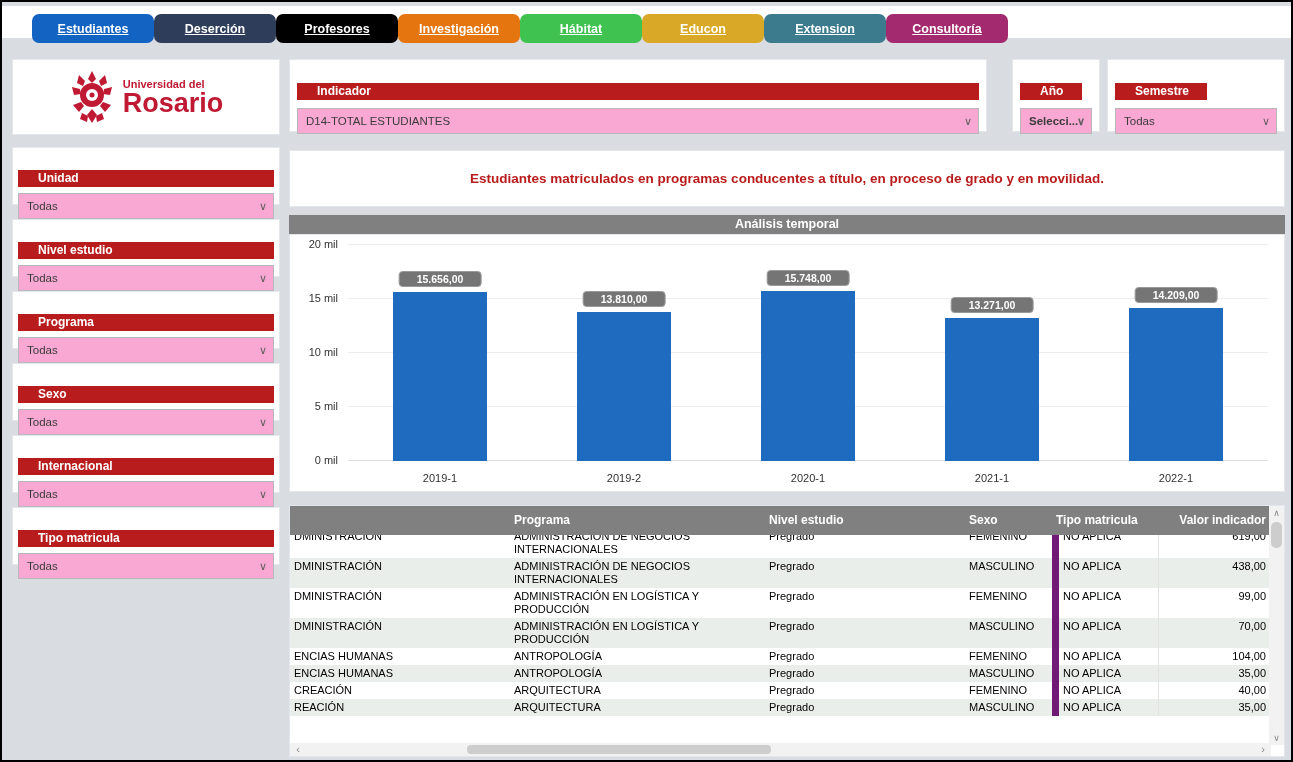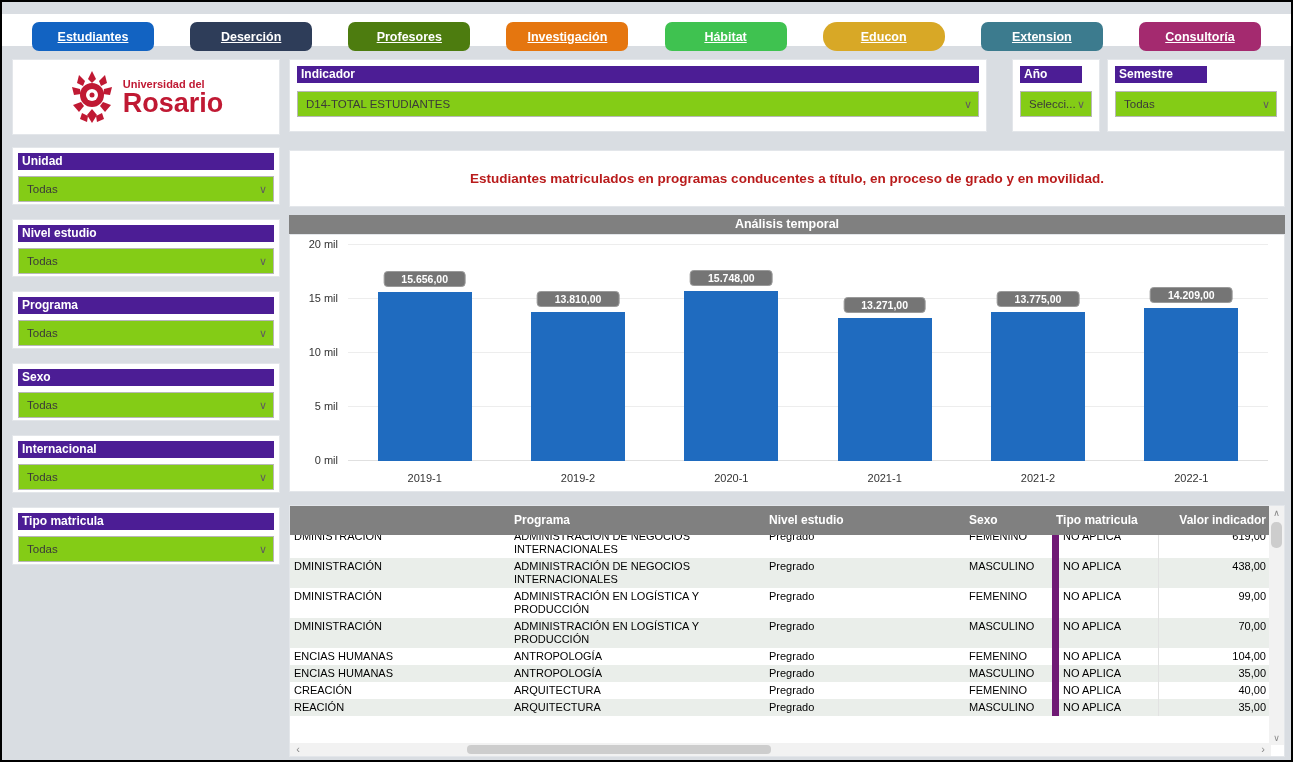--- a/index.html
+++ b/index.html
@@ -1,46 +1,46 @@
 <!DOCTYPE html>
 <html><head>
 <meta charset="utf-8">
 <style>
   * { margin:0; padding:0; box-sizing:border-box; }
   html,body { width:1293px; height:762px; font-family:"Liberation Sans", sans-serif; background:#fff; }
   #frame { position:relative; width:1293px; height:762px; border:2px solid #000; background:#d9dde2; overflow:hidden; }
 
   
-  #topnav { position:absolute; left:0; top:12px; width:100%; height:32px; background:#fff;
-            display:flex; align-items:flex-start; justify-content:space-between; padding:8px 30px 0 30px; }
+  #topnav { position:absolute; left:0; top:4px; width:100%; height:32px; background:#fff;
+            display:flex; align-items:flex-start; padding:8px 30px 0 30px; }
   .navbtn { width:122px; height:29px; border:none; border-radius:7px; color:#fff; font-weight:bold;
             font-size:12.5px; text-decoration:underline; cursor:pointer; font-family:"Liberation Sans",sans-serif; }
 
   
   .card { position:absolute; background:#fff; border:1px solid #e3e6ea; }
-  .graybar { background:#4c1d95; color:#fff; font-weight:bold; font-size:12px; line-height:17px;
-             height:17px; padding-left:4px; overflow:hidden; }
-  .dropdown { position:relative; height:26px; border:1px solid #b8b8b8; background:#84cc16;
+  .graybar { background:#b91c1c; color:#fff; font-weight:bold; font-size:12px; line-height:17px;
+             height:17px; padding-left:20px; overflow:hidden;margin-top:17px; }
+  .dropdown { position:relative; height:26px; border:1px solid #b8b8b8; background:#f9a8d4;
               font-size:11.5px; color:#3b3a39; line-height:24px; padding:0 22px 0 8px; cursor:pointer;
               white-space:nowrap; overflow:hidden; }
   .dropdown .chev { position:absolute; right:6px; top:0; color:#605e5c; font-size:11px; }
 
   
   #logo-card { left:10px; top:57px; width:268px; height:76px; display:flex; align-items:center; justify-content:center; gap:8px; }
   #logo-text .l1 { font-size:11px; font-weight:bold; }
   #logo-text .l2 { font-size:27px; font-weight:bold; line-height:26px; }
   .filter-card { left:10px; width:268px; height:58px; padding:5px 5px 0 5px; }
   .filter-card .dropdown { margin-top:6px; }
 
   
   #indicador-card { left:287px; top:57px; width:698px; height:73px; padding:6px 7px 0 7px; }
   #indicador-card .dropdown { margin-top:8px; }
   #ano-card { left:1010px; top:57px; width:88px; height:73px; padding:6px 7px 0 7px; }
   #ano-card .graybar { width:62px; }
-  #ano-card .dropdown { margin-top:8px; padding-right:1px; }
+  #ano-card .dropdown { margin-top:8px; padding-right:1px;font-weight:bold; }
   #semestre-card { left:1105px; top:57px; width:178px; height:73px; padding:6px 7px 0 7px; }
   #semestre-card .graybar { width:92px; }
   #semestre-card .dropdown { margin-top:8px; }
 
   
   #desc-card { left:287px; top:148px; width:996px; height:57px; display:flex; align-items:center; justify-content:center; }
   #desc-card div { font-size:13.5px; font-weight:bold; color:#b91c1c; text-align:center; }
 
   
   #chart-title { position:absolute; left:287px; top:213px; width:996px; height:19px; background:#808080;
@@ -81,24 +81,24 @@
   #hthumb { position:absolute; top:2px; left:18%; width:31%; height:9px; background:#cdcdcd; border-radius:4px; cursor:pointer; }
 </style>
 </head>
 <body>
 
 <div id="frame">
 
   <nav id="topnav">
       <button class="navbtn" style="background: rgb(18, 99, 194);">Estudiantes</button>
       <button class="navbtn" style="background: rgb(46, 61, 89);">Deserción</button>
-      <button class="navbtn" style="background: #4d7c0f;">Profesores</button>
+      <button class="navbtn" style="background: #000000;">Profesores</button>
       <button class="navbtn" style="background: rgb(229, 118, 15);">Investigación</button>
       <button class="navbtn" style="background: rgb(63, 194, 80);">Hábitat</button>
-      <button class="navbtn" style="background: rgb(216, 168, 38); border-radius: 14px;">Educon</button>
+      <button class="navbtn" style="background: rgb(216, 168, 38);">Educon</button>
       <button class="navbtn" style="background: rgb(60, 123, 142);">Extension</button>
       <button class="navbtn" style="background: rgb(164, 42, 111);">Consultoría</button>
     </nav>
 
   <div class="card" id="logo-card">
     <svg width="46" height="56" viewBox="0 0 46 56">
       <g fill="#c01933">
         <circle cx="23" cy="26" r="12"></circle>
         <circle cx="23" cy="26" r="6" fill="#fff"></circle>
         <circle cx="23" cy="26" r="2.5"></circle>
@@ -208,25 +208,20 @@
             <div class="bar" style="height: 170.078px; background: rgb(31, 107, 191);"></div>
             <div class="pill" style="bottom: 205.078px; background: rgb(117, 117, 117);">15.748,00</div>
             <div class="catlabel">2020-1</div>
           </div>
           <div class="slot">
             <div class="bar" style="height: 143.327px; background: rgb(31, 107, 191);"></div>
             <div class="pill" style="bottom: 178.327px; background: rgb(117, 117, 117);">13.271,00</div>
             <div class="catlabel">2021-1</div>
           </div>
           <div class="slot">
-            <div class="bar" style="height: 148.77px; background: rgb(31, 107, 191);"></div>
-            <div class="pill" style="bottom: 183.77px; background: rgb(117, 117, 117);">13.775,00</div>
-            <div class="catlabel">2021-2</div>
-          </div>
-          <div class="slot">
             <div class="bar" style="height: 153.457px; background: rgb(31, 107, 191);"></div>
             <div class="pill" style="bottom: 188.457px; background: rgb(117, 117, 117);">14.209,00</div>
             <div class="catlabel">2022-1</div>
           </div>
         </div>
       </div>
   </div>
 
   <div class="card" id="table-card">
     <div class="trow" id="thead">

